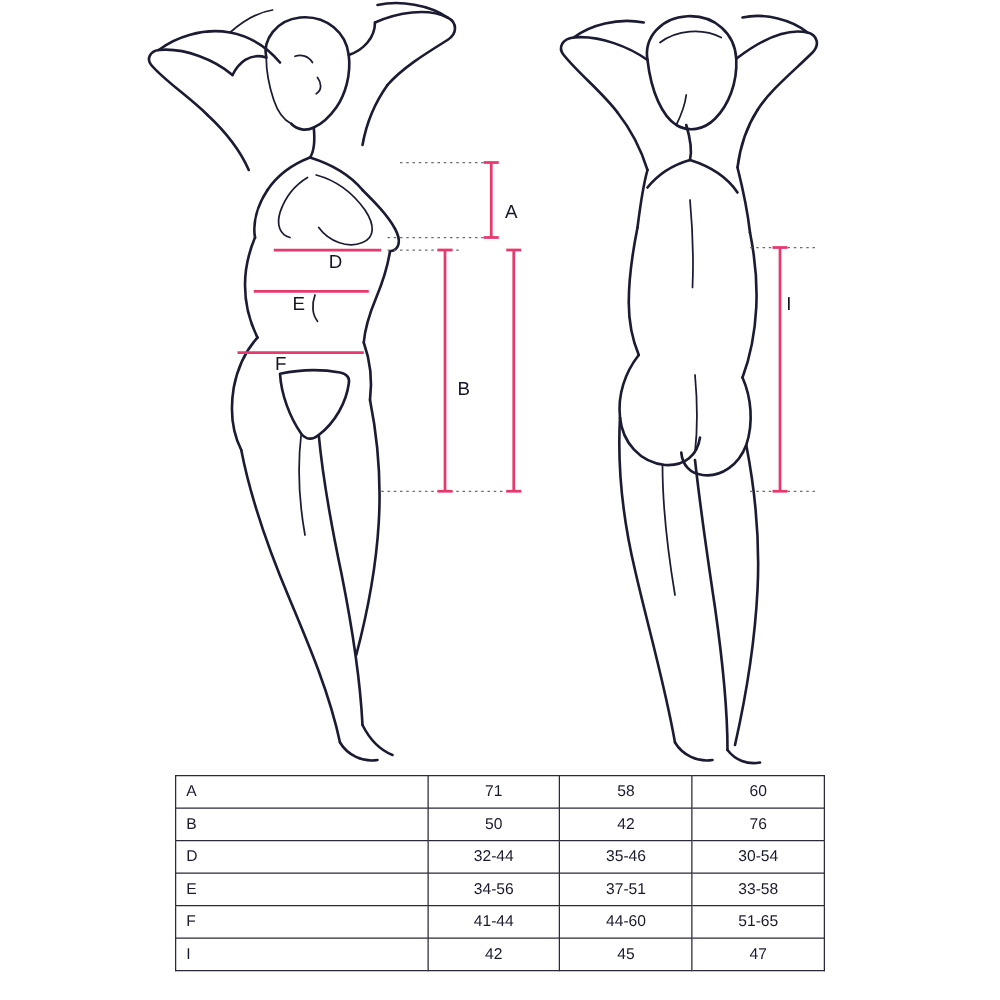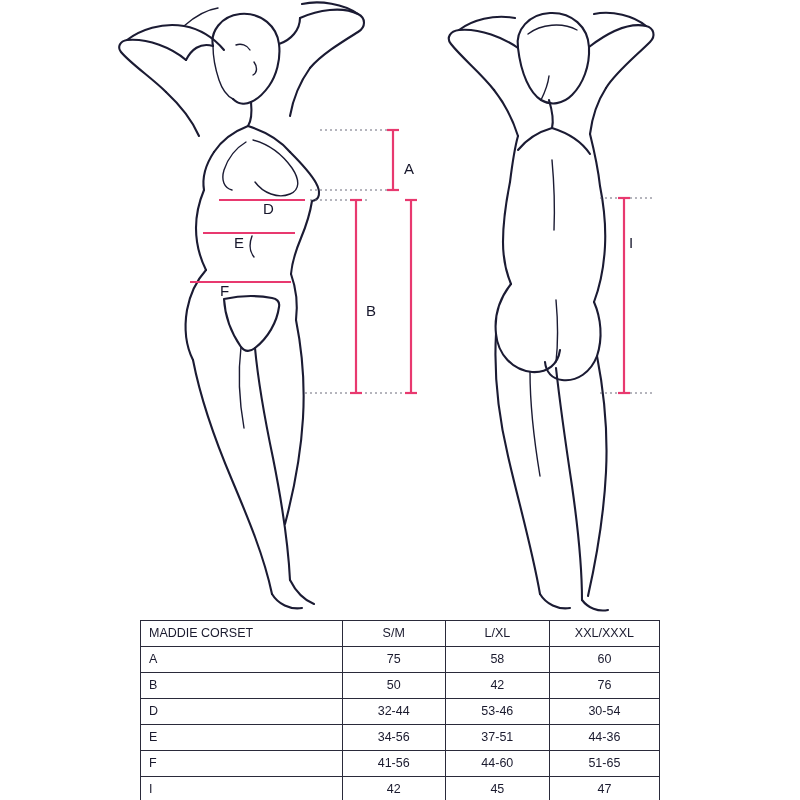--- a/index.html
+++ b/index.html
@@ -202,53 +202,47 @@
       <text class="marker-label" x="234" y="248">E</text>
       <text class="marker-label" x="220" y="296">F</text>
       <text class="marker-label" x="366" y="316">B</text>
       <text class="marker-label" x="629" y="248">I</text>
     </g>
   </svg>
 </div>
 
 <table id="size-table">
   <tbody>
-    <tr class="table-head">
-      <td class="label-cell">MADDIE CORSET</td>
-      <td class="val-cell">S/M</td>
-      <td class="val-cell">L/XL</td>
-      <td class="val-cell">XXL/XXXL</td>
-    </tr>
     <tr>
       <td class="label-cell">A</td>
-      <td class="val-cell">75</td>
+      <td class="val-cell">71</td>
       <td class="val-cell">58</td>
       <td class="val-cell">60</td>
     </tr>
     <tr>
       <td class="label-cell">B</td>
       <td class="val-cell">50</td>
       <td class="val-cell">42</td>
       <td class="val-cell">76</td>
     </tr>
     <tr>
       <td class="label-cell">D</td>
       <td class="val-cell">32-44</td>
-      <td class="val-cell">53-46</td>
+      <td class="val-cell">35-46</td>
       <td class="val-cell">30-54</td>
     </tr>
     <tr>
       <td class="label-cell">E</td>
       <td class="val-cell">34-56</td>
       <td class="val-cell">37-51</td>
-      <td class="val-cell">44-36</td>
+      <td class="val-cell">33-58</td>
     </tr>
     <tr>
       <td class="label-cell">F</td>
-      <td class="val-cell">41-56</td>
+      <td class="val-cell">41-44</td>
       <td class="val-cell">44-60</td>
       <td class="val-cell">51-65</td>
     </tr>
     <tr>
       <td class="label-cell">I</td>
       <td class="val-cell">42</td>
       <td class="val-cell">45</td>
       <td class="val-cell">47</td>
     </tr>
   </tbody>

